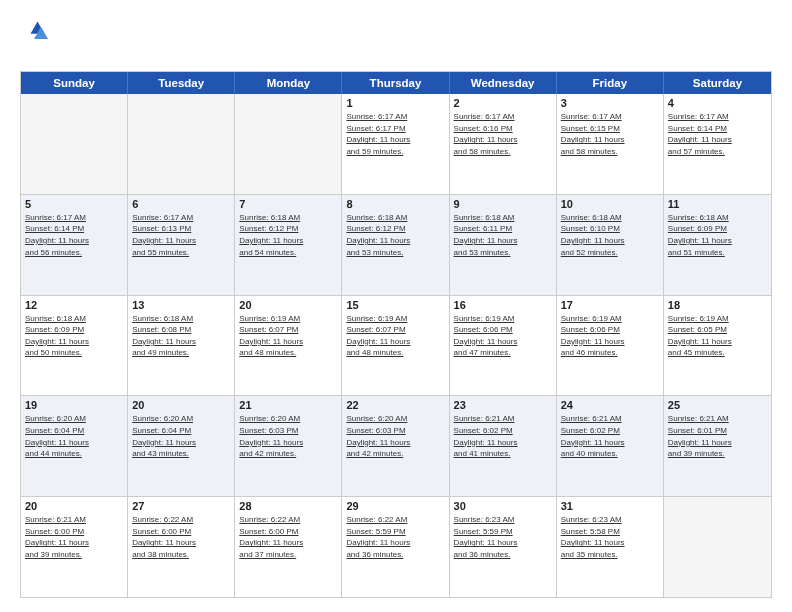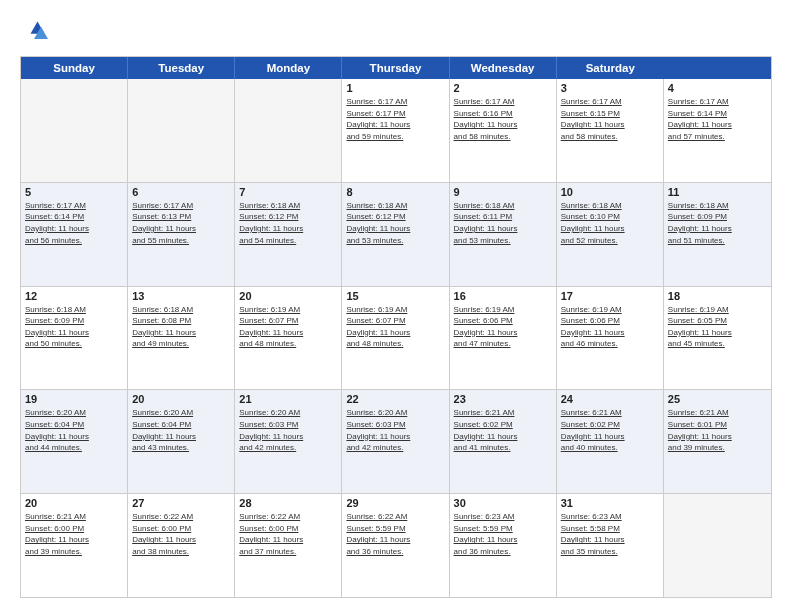--- a/index.html
+++ b/index.html
@@ -9,20 +9,21 @@
       font-family: Arial, sans-serif;
       background: #fff;
       overflow: hidden;
     }
     .page {
       width: 792px;
       height: 612px;
       padding: 18px 20px 14px 20px;
       display: flex;
       flex-direction: column;
+      gap: 15px;
     }
     .header {
       display: flex;
       align-items: flex-start;
       justify-content: space-between;
       margin-bottom: 10px;
     }
     .logo {
       display: flex;
       align-items: center;
@@ -133,20 +134,21 @@
     </div>
   </div>
 
   <div class="calendar">
     <div class="cal-header">
     <div class="cal-header-cell">Sunday</div>
         <div class="cal-header-cell">Tuesday</div>
         <div class="cal-header-cell">Monday</div>
         <div class="cal-header-cell">Thursday</div>
         <div class="cal-header-cell">Wednesday</div>
+        <div class="cal-header-cell">Friday</div>
         <div class="cal-header-cell">Saturday</div>
       </div>
     <div class="cal-body">
     <div class="cal-row">
           <div class="cal-cell empty"></div>
           <div class="cal-cell empty"></div>
           <div class="cal-cell empty"></div>
           <div class="cal-cell">
             <div class="day-num">1</div>
             <div class="day-info" style="white-space: pre-line;">Sunrise: 6:17 AM

